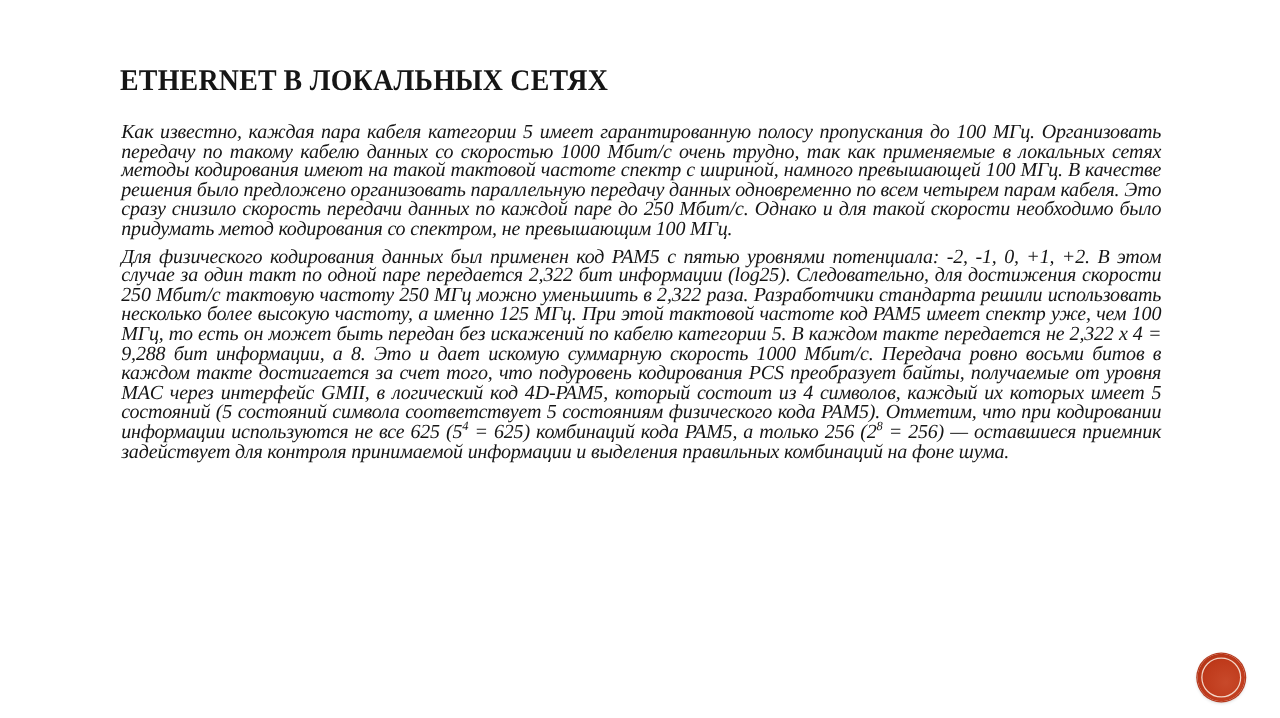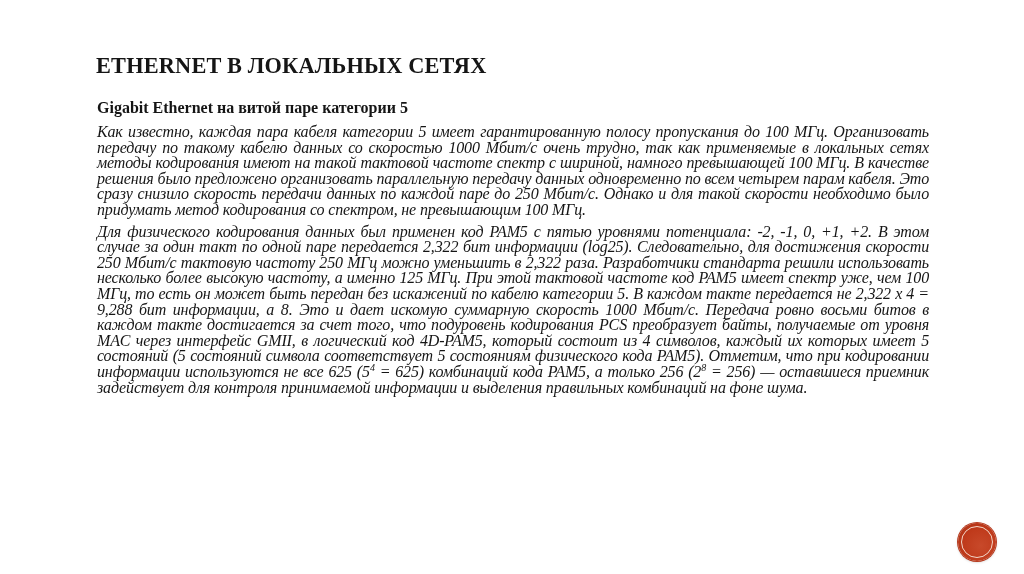--- a/index.html
+++ b/index.html
@@ -85,21 +85,20 @@
       box-sizing: content-box;
     }
   </style>
 </head>
 <body>
 
 <div class="slide">
   <h1 class="title">ETHERNET В ЛОКАЛЬНЫХ СЕТЯХ</h1>
 
   <div class="content">
-    <p class="subheading">Gigabit Ethernet на витой паре категории 5</p>
 
     <p class="para">Как известно, каждая пара кабеля категории 5 имеет гарантированную полосу пропускания до 100 МГц. Организовать передачу по такому кабелю данных со скоростью 1000 Мбит/с очень трудно, так как применяемые в локальных сетях методы кодирования имеют на такой тактовой частоте спектр с шириной, намного превышающей 100 МГц. В качестве решения было предложено организовать параллельную передачу данных одновременно по всем четырем парам кабеля. Это сразу снизило скорость передачи данных по каждой паре до 250 Мбит/с. Однако и для такой скорости необходимо было придумать метод кодирования со спектром, не превышающим 100 МГц.</p>
 
     <p class="para"><span>Для физического кодирования данных был применен код PAM5 с пятью уровнями потенциала: -2, -1, 0, +1, +2. В этом случае за один такт по одной паре передается 2,322 бит информации (log25). Следовательно, для достижения скорости 250 Мбит/с тактовую частоту 250 МГц можно уменьшить в 2,322 раза. Разработчики стандарта решили использовать несколько более высокую частоту, а именно 125 МГц. При этой тактовой частоте код PAM5 имеет спектр уже, чем 100 МГц, то есть он может быть передан без искажений по кабелю категории 5. В каждом такте передается не 2,322 x 4 = 9,288 бит информации, а 8. Это и дает искомую суммарную скорость 1000 Мбит/с. Передача ровно восьми битов в каждом такте достигается за счет того, что подуровень кодирования PCS преобразует байты, получаемые от уровня MAC через интерфейс GMII, в логический код 4D-PAM5, который состоит из 4 символов, каждый их которых имеет 5 состояний (5 состояний символа соответствует 5 состояниям физического кода PAM5). Отметим, что при кодировании информации используются не все 625 (5</span><sup>4</sup><span> = 625) комбинаций кода PAM5, а только 256 (2</span><sup>8</sup><span> = 256) — оставшиеся приемник задействует для контроля принимаемой информации и выделения правильных комбинаций на фоне шума.</span></p>
   </div>
 
   <div class="nav-circle">
     <span class="ring"></span>
   </div>
 </div>

